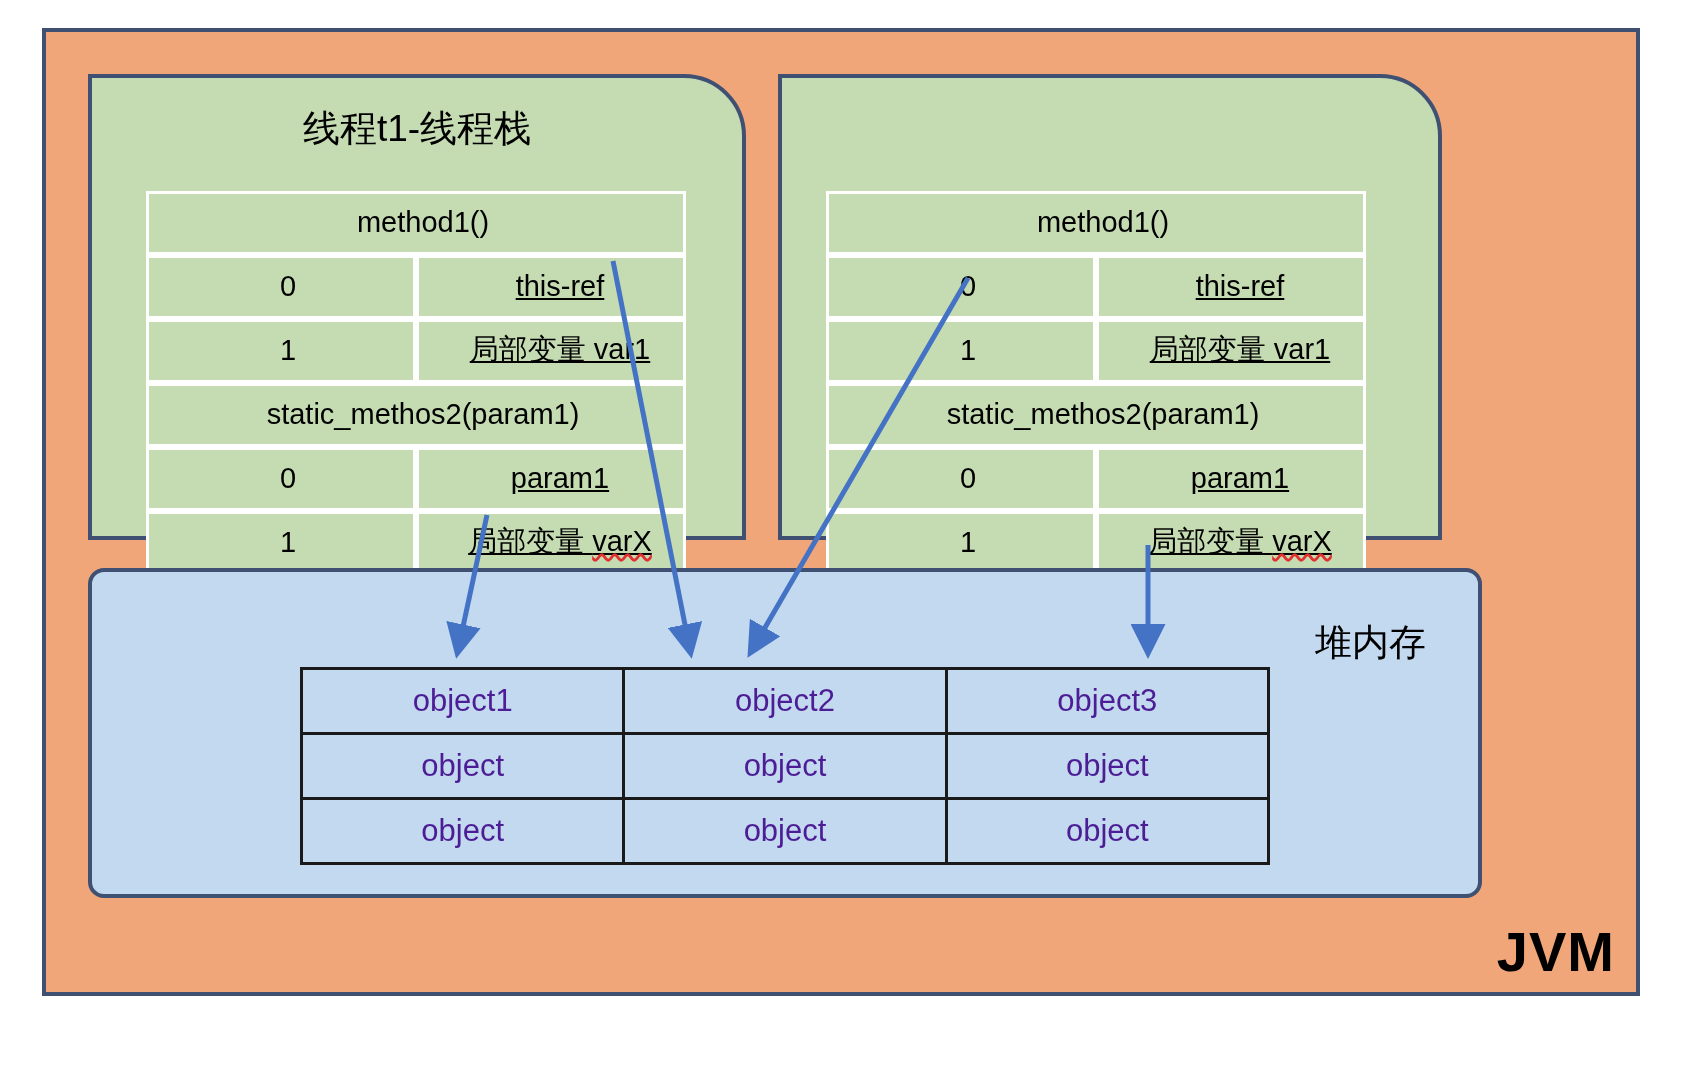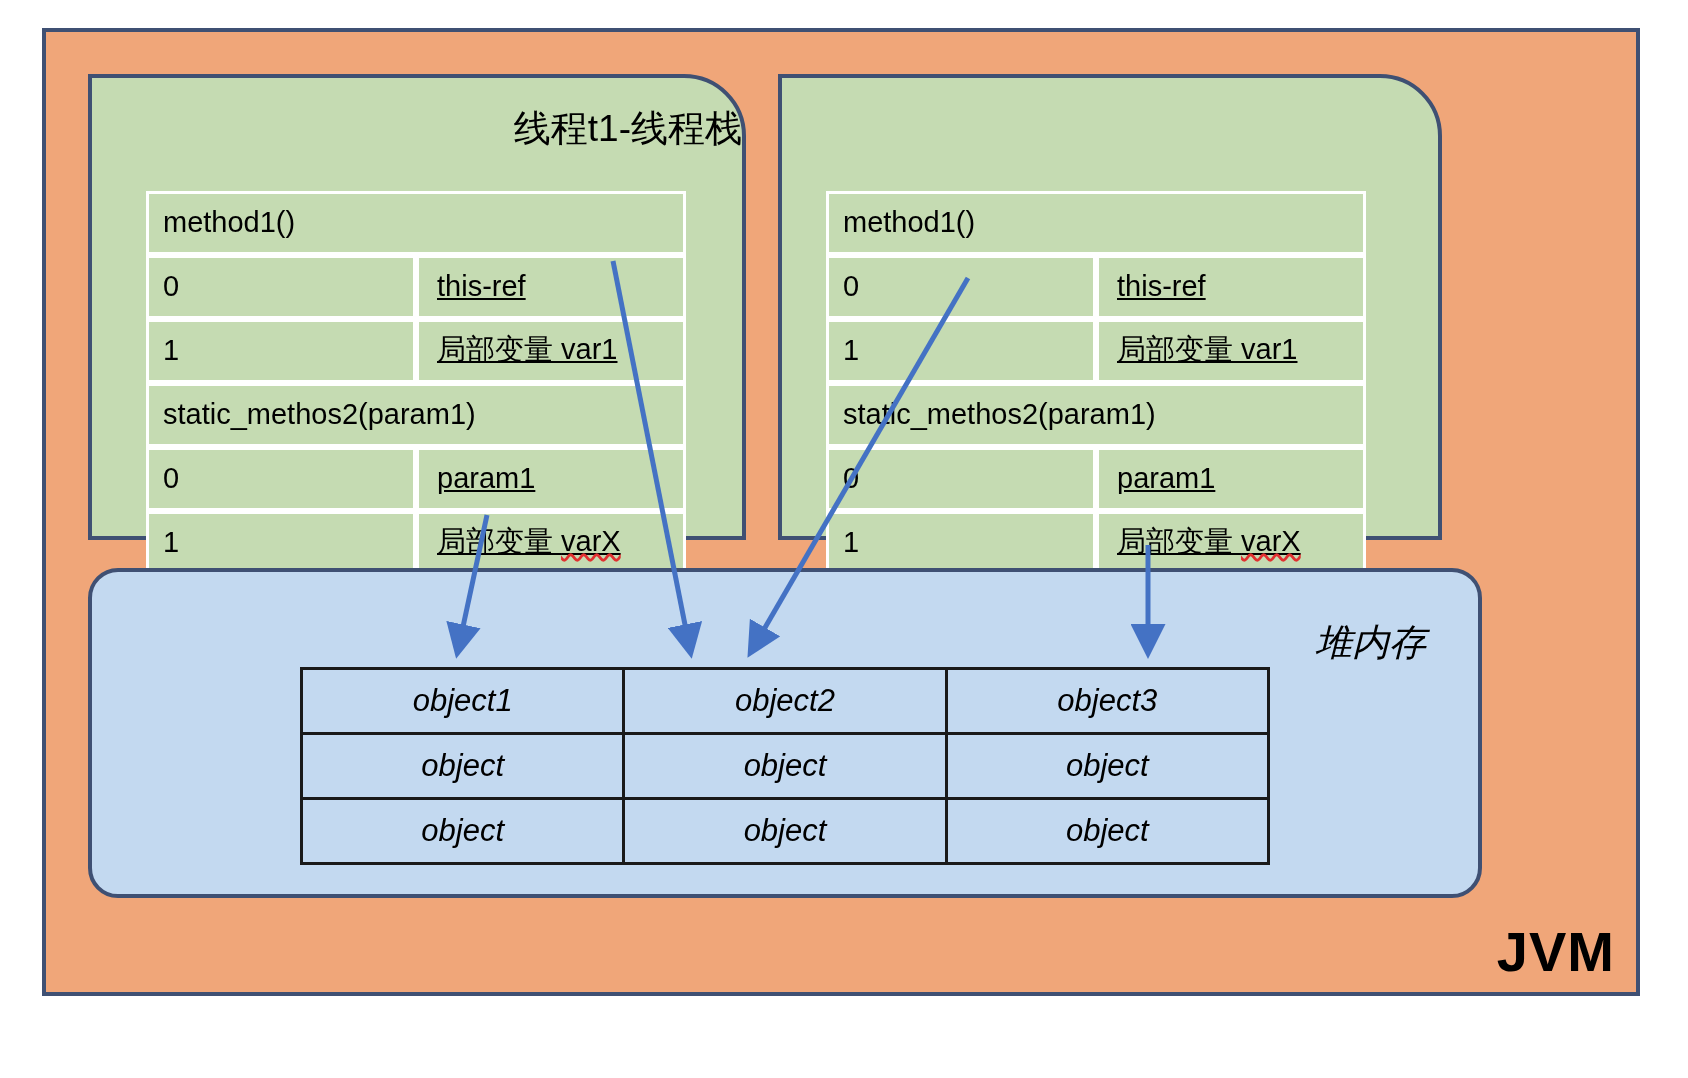--- a/index.html
+++ b/index.html
@@ -54,21 +54,21 @@
     border-top-right-radius: 62px;
   }
   .stack-panel.left  { left: 42px;  top: 42px; width: 658px; height: 466px; }
   .stack-panel.right { left: 732px; top: 42px; width: 664px; height: 466px; }
 
   .stack-title {
     position: absolute;
     left: 0;
     right: 0;
     top: 26px;
-    text-align: right;
+    text-align: center;
     font-size: 37px;
     color: #000000;
     white-space: nowrap;
   }
 
   
   .frame-table {
     position: absolute;
     left: 54px;
     top: 113px;
@@ -81,42 +81,42 @@
 
   .frame-table td {
     background: #C5DBB2;
     color: #000000;
     font-size: 29px;
     padding: 8px 0 10px 14px;
     border: 3px solid #FFFFFF;
     height: 40px;
     vertical-align: middle;
     white-space: nowrap;
+    text-align: center;
   }
   td.method-cell { }
   td.idx-cell { width: 68px; padding-left: 14px; }
   td.slot-cell { padding-left: 18px; text-decoration: underline; }
 
   .misspell {
     text-decoration: underline wavy #E03030;
     text-decoration-skip-ink: none;
   }
 
   
   .heap-panel {
     position: absolute;
     left: 42px;
     top: 536px;
     width: 1394px;
     height: 330px;
     box-sizing: border-box;
     background: #C3D9F0;
     border: 4px solid #3F5073;
-    border-radius: 30px;
-    font-style: italic;
+    border-radius: 16px;
   }
 
   .heap-label {
     position: absolute;
     right: 52px;
     top: 46px;
     font-size: 37px;
     color: #000000;
     white-space: nowrap;
   }
@@ -126,21 +126,21 @@
     left: 208px;
     top: 95px;
     width: 970px;
     border-collapse: collapse;
     table-layout: fixed;
   }
   .heap-table td {
     background: #C3D9F0;
     border: 3px solid #1A1A1A;
     font-size: 31px;
-    color: #000000;
+    color: #4c1d95;
     text-align: center;
     height: 62px;
     padding: 0;
     white-space: nowrap;
   }
 
   
   #arrows {
     position: absolute;
     left: 0; top: 0;

